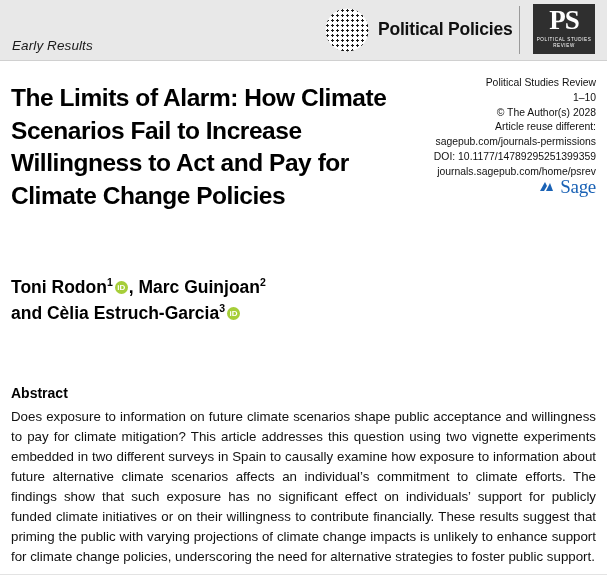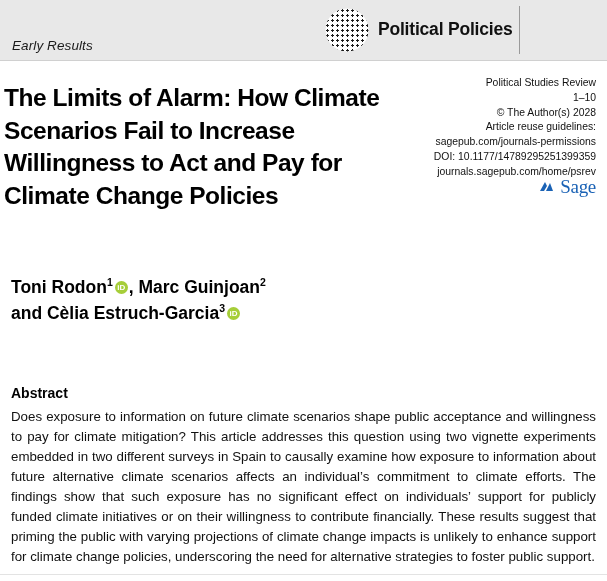--- a/index.html
+++ b/index.html
@@ -133,21 +133,21 @@
   .sage-word {
     font-family: "Liberation Serif", serif;
     font-size: 19px;
     color: #1a62b5;
     letter-spacing: -0.3px;
   }
 
   
   .title {
     position: absolute;
-    left: 4px;
+    left: 11px;
     top: 82px;
     width: 420px;
     font-size: 24.5px;
     font-weight: bold;
     line-height: 1.33;
     letter-spacing: -0.45px;
     color: #000;
   }
 
   
@@ -229,29 +229,33 @@
 
   <div class="psa-logo">
     <div class="psa-dots"></div>
     <div class="psa-text">
       <div class="l1">Political Policies</div>
     </div>
   </div>
 
   <div class="psa-divider"></div>
 
+  <div class="ps-box">
+    <div class="ps-big">PS</div>
+    <div class="ps-small">POLITICAL STUDIES REVIEW</div>
+  </div>
 </div>
 
 <div class="title">The Limits of Alarm: How Climate Scenarios Fail to Increase Willingness to Act and Pay for Climate Change Policies</div>
 
 <div class="journal-meta">
   <div>Political Studies Review</div>
   <div>1–10</div>
   <div>© The Author(s) 2028</div>
-  <div>Article reuse guidelines:</div>
+  <div>Article reuse different:</div>
   <div>sagepub.com/journals-permissions</div>
   <div>DOI: 10.1177/14789295251399359</div>
   <div>journals.sagepub.com/home/psrev</div>
 </div>
 
 <div class="sage-logo">
   <div class="sage-mark">
     <svg width="17" height="17" viewBox="0 0 17 17" aria-hidden="true">
       <path d="M2 12 L7 3 L9 7 L6 12 Z" fill="#1a62b5"></path>
       <path d="M8 12 L12 4 L15 12 Z" fill="#1a62b5"></path>

